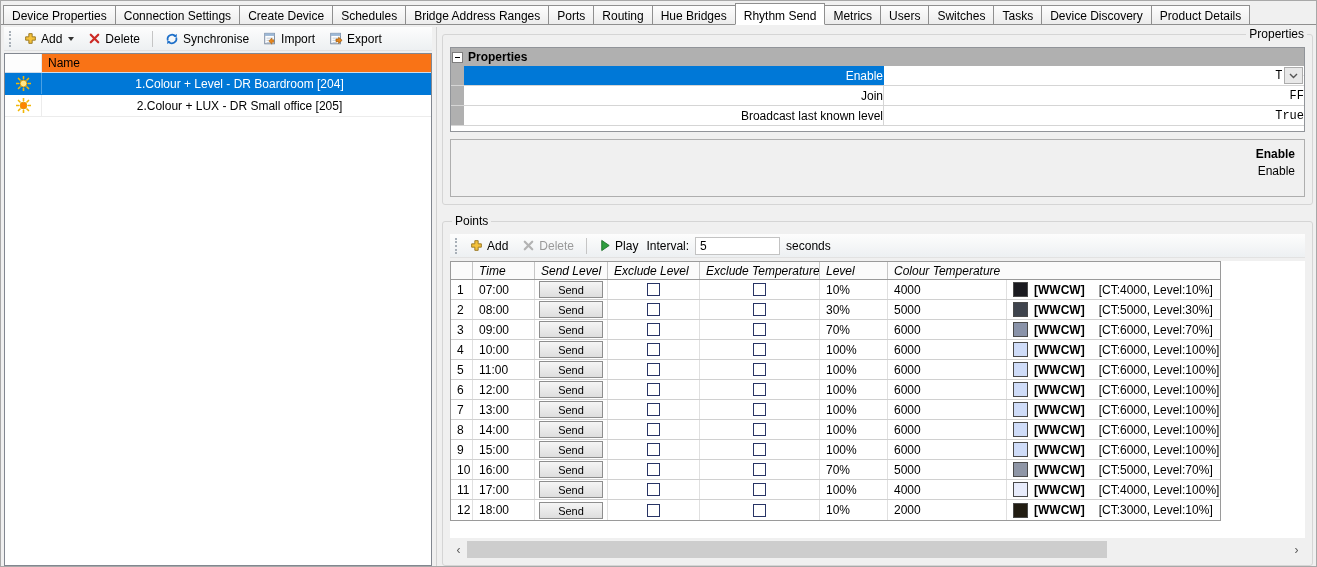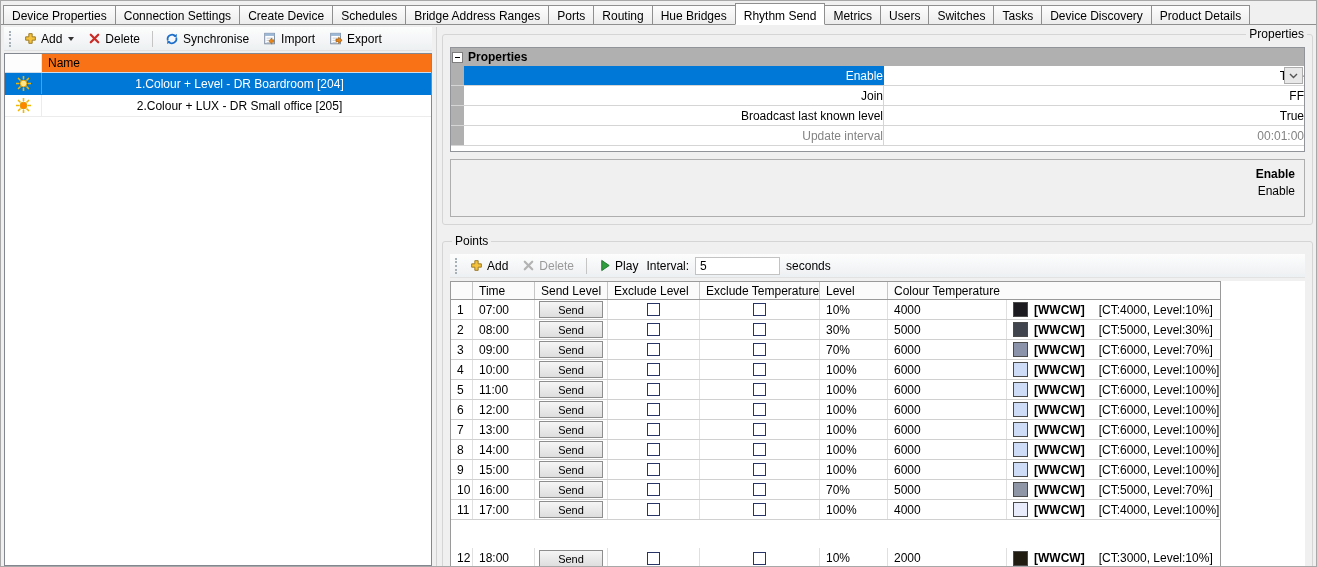--- a/index.html
+++ b/index.html
@@ -45,39 +45,39 @@
 
   
   .pgrid { border:1px solid #919499; background:#fff; padding-bottom:5px; }
   .pcat { display:flex; align-items:center; height:18px; background:#b0b0b0; font-weight:bold; }
   .collapse-box { width:11px; height:11px; background:#fff; border:1px solid #7e7e7e; margin:0 5px 0 1px; position:relative; }
   .collapse-box::after { content:""; position:absolute; left:2px; right:2px; top:4px; height:1px; background:#000; }
   .prow { display:flex; height:20px; border-bottom:1px solid #d5d5d5; position:relative; }
   .prow:last-child { border-bottom:1px solid #d5d5d5; }
   .pgutter { width:13px; background:#b0b0b0; flex:0 0 auto; }
   .pname { width:420px; flex:0 0 auto; padding:3px 0 0 6px; border-right:1px solid #d5d5d5; white-space:nowrap; overflow:hidden; }
-  .pvalue { flex:1; padding:3px 0 0 7px; white-space:nowrap; position:relative; }
+  .pvalue { flex:1; padding:3px 0 0 7px; white-space:nowrap; position:relative;font-family:Liberation Mono, monospace; }
   .prow.selected .pname { background:#0078d7; color:#fff; border-right-color:#0078d7; }
   .prow.disabled .pname, .prow.disabled .pvalue { color:#838383; }
   .dd-btn { position:absolute; right:1px; top:1px; width:19px; height:17px; background:#e8e8e8; border:1px solid #acacac; display:flex; align-items:center; justify-content:center; }
 
   
   .helpbox { margin-top:7px; height:58px; border:1px solid #aeaeae; background:#f0f0f0; padding:7px 9px; }
   .helpbox .htitle { font-weight:bold; }
   .helpbox .htext { margin-top:3px; }
 
   
   .table-wrap { flex:1; background:#fff; margin-top:3px; position:relative; overflow:hidden; }
   .ptable { width:771px; border:1px solid #9a9a9a; background:#fff; }
   .phead, .pdrow { display:grid; grid-template-columns:22px 62px 73px 92px 120px 68px 119px 213px; }
   .phead { height:18px; border-bottom:1px solid #9a9a9a; background:#fbfbfb; }
-  .phead > div { padding:2px 0 0 6px; border-right:1px solid #c6c6c6; white-space:nowrap; overflow:hidden; }
+  .phead > div { padding:2px 0 0 6px; border-right:1px solid #c6c6c6; white-space:nowrap; overflow:hidden;font-style:italic; }
   .phead > div:last-child { border-right:none; }
   .pdrow { height:20px; border-bottom:1px solid #d0d0d0; }
-  .pdrow:last-child { border-bottom:none;margin-top:28px; }
+  .pdrow:last-child { border-bottom:none; }
   .pdrow > div { border-right:1px solid #e0e0e0; display:flex; align-items:center; padding-left:6px; white-space:nowrap; overflow:hidden; }
   .pdrow > div:last-child { border-right:none; }
   .pdrow .ccell { justify-content:center; padding-left:0; }
   .send-btn { width:64px; height:17px; margin:0 auto; background:linear-gradient(#f5f5f5,#dedede); border:1px solid #8e8e8e; font:11px "Liberation Sans",sans-serif; text-align:center; padding-top:1px; cursor:default; }
   .cb { width:13px; height:13px; background:#fff; border:1px solid #283465; }
   .swatch { width:15px; height:15px; border:1px solid #4a4a4a; flex:0 0 auto; }
   .tagtext { margin-left:6px;font-weight:bold; }
   .dettext { margin-left:14px; }
 
   
@@ -238,25 +238,20 @@
               <div class="prow">
                 <span class="pgutter"></span>
                 <span class="pname">Join</span>
                 <span class="pvalue">FF</span>
               </div>
               <div class="prow">
                 <span class="pgutter"></span>
                 <span class="pname">Broadcast last known level</span>
                 <span class="pvalue">True</span>
               </div>
-              <div class="prow disabled">
-                <span class="pgutter"></span>
-                <span class="pname">Update interval</span>
-                <span class="pvalue">00:01:00</span>
-              </div>
             </div>
         </div>
         <div class="helpbox">
           <div class="htitle">Enable</div>
           <div class="htext">Enable</div>
         </div>
       </fieldset>
 
       <fieldset class="points-box">
         <legend>Points</legend>

